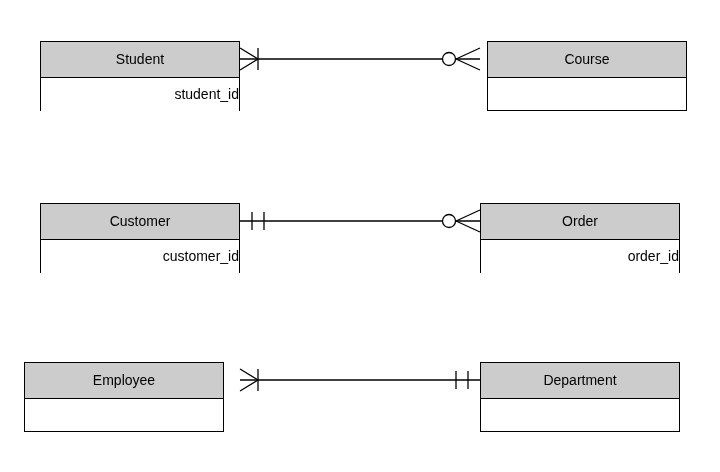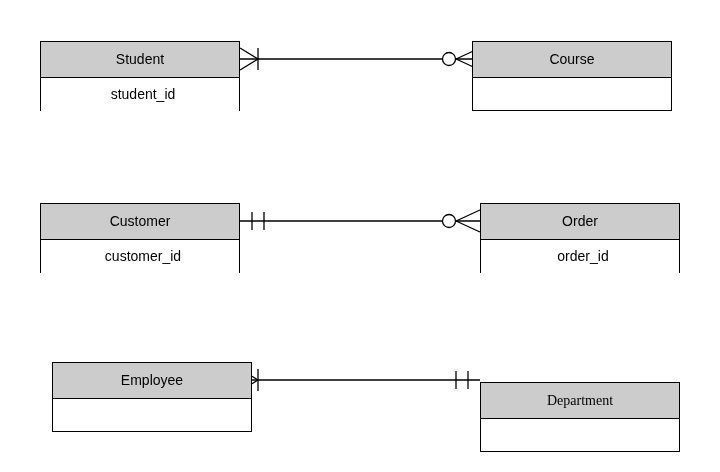--- a/index.html
+++ b/index.html
@@ -30,21 +30,21 @@
     text-align: center;
     font-size: 14px;
   }
   .entity-body {
     box-sizing: border-box;
     height: 33px;
     line-height: 32px;
     padding-left: 6px;
     font-size: 14px;
     background: #ffffff;
-    text-align: center;
+    text-align: right;
   }
   svg.connectors {
     position: absolute;
     left: 0; top: 0;
     width: 720px; height: 472px;
     pointer-events: none;
   }
 </style>
 </head>
 <body>
@@ -92,35 +92,35 @@
         <line x1="468" y1="371" x2="468" y2="389"></line>
       </g>
     </g>
   </svg>
 
   <div class="entity" style="left:40px; top:41px;">
     <div class="entity-header">Student</div>
     <div class="entity-body">student_id</div>
   </div>
 
-  <div class="entity" style="left:472px; top:41px;">
+  <div class="entity" style="left:487px; top:41px;">
     <div class="entity-header">Course</div>
   </div>
 
   <div class="entity" style="left:480px; top:203px;">
     <div class="entity-header">Order</div>
     <div class="entity-body">order_id</div>
   </div>
 
   <div class="entity" style="left:40px; top:203px;">
     <div class="entity-header">Customer</div>
     <div class="entity-body">customer_id</div>
   </div>
 
-  <div class="entity" style="left:52px; top:362px;">
+  <div class="entity" style="left:24px; top:362px;">
     <div class="entity-header">Employee</div>
   </div>
 
-  <div class="entity" style="left:480px; top:382px;font-family:Liberation Serif, serif;">
+  <div class="entity" style="left:480px; top:362px;">
     <div class="entity-header">Department</div>
   </div>
 
 </div>
 
 </body></html>

